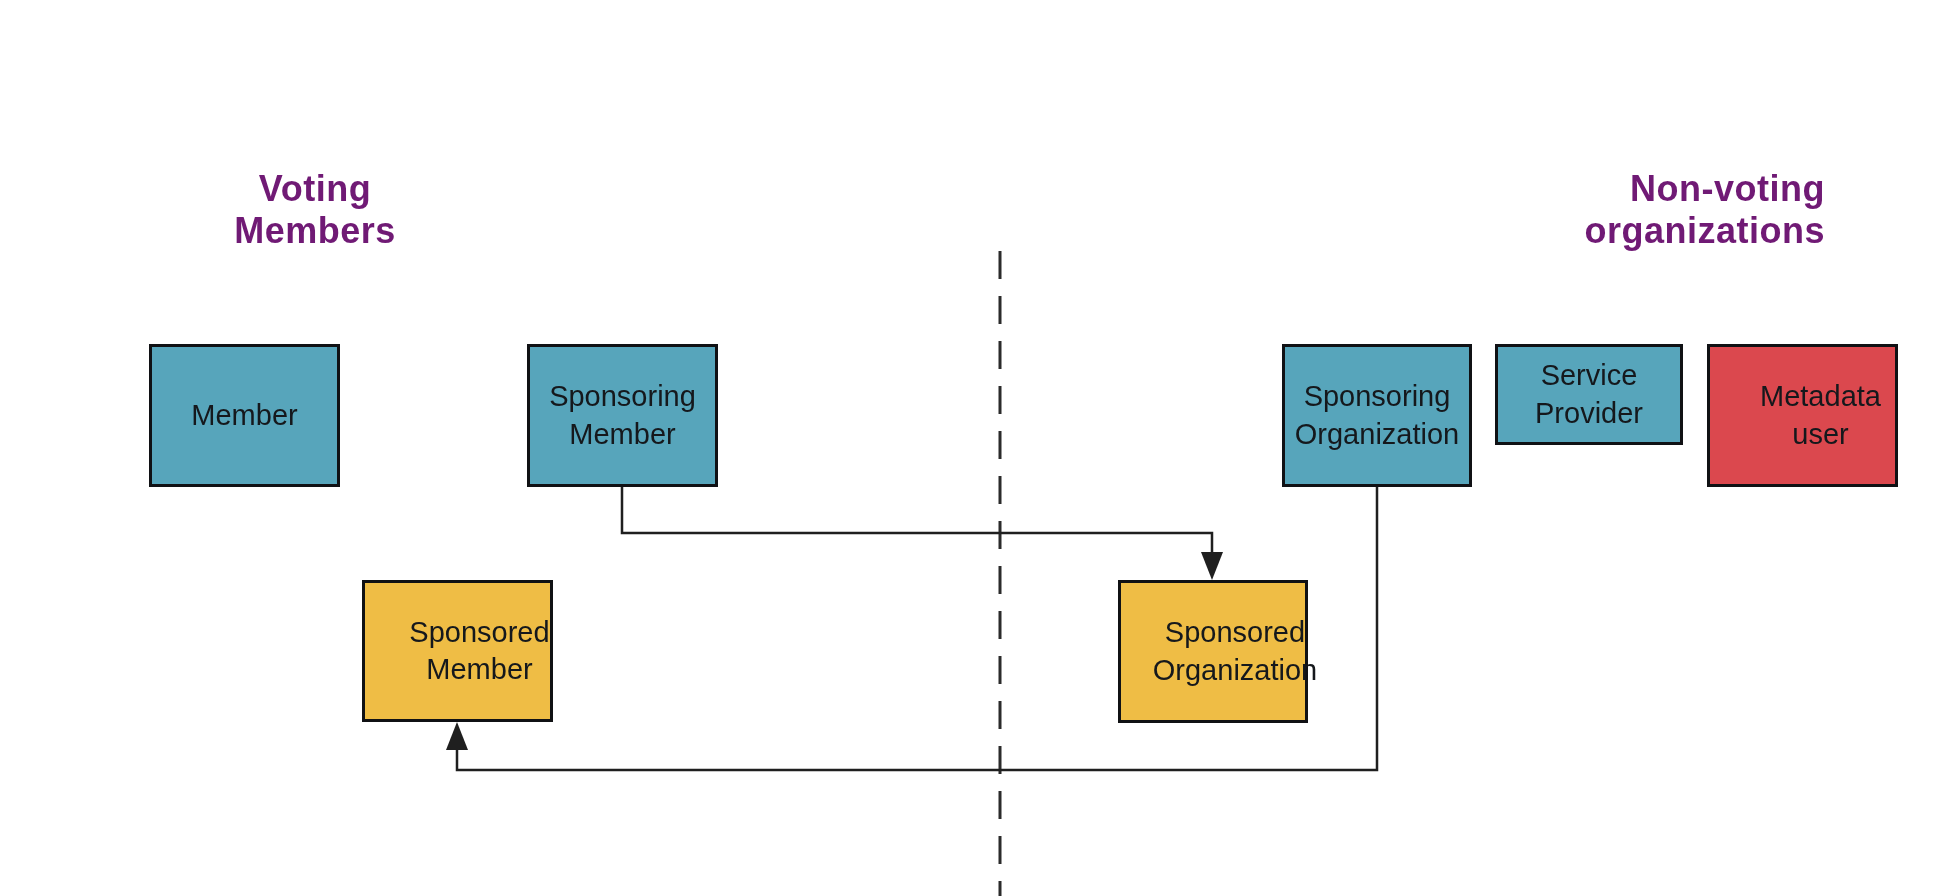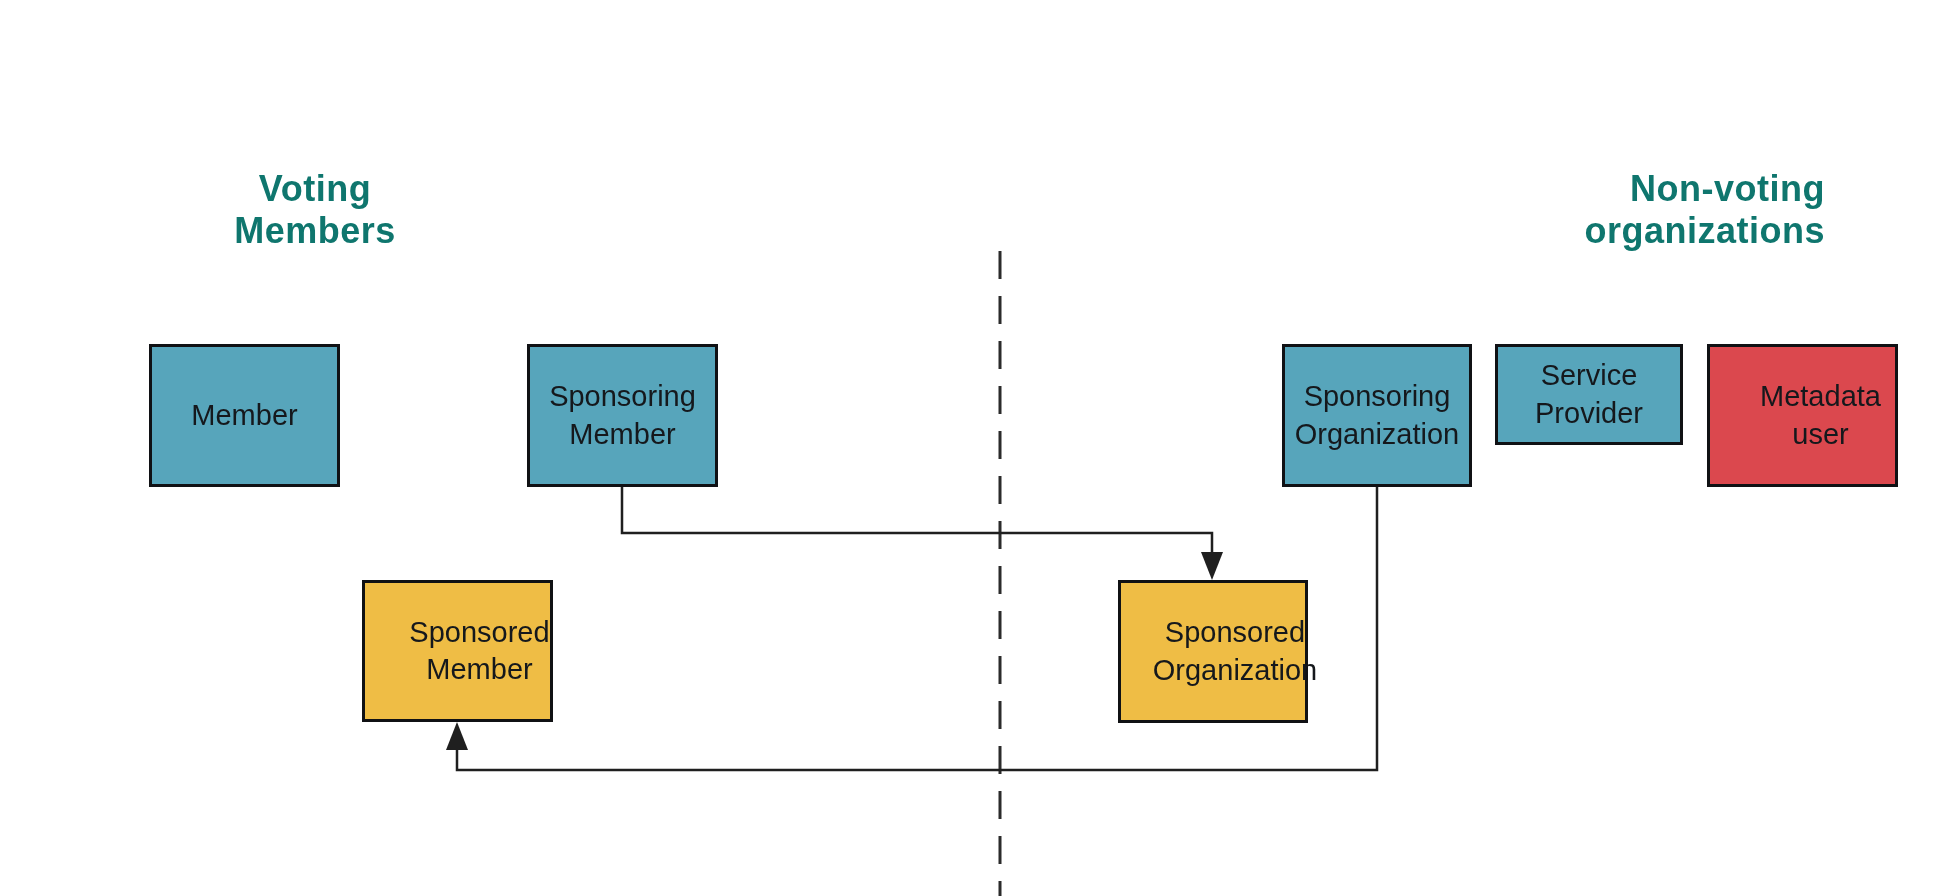--- a/index.html
+++ b/index.html
@@ -17,21 +17,21 @@
     color: #15181c;
   }
   .group-title {
     position: absolute;
     width: 420px;
     text-align: center;
     font-weight: bold;
     font-size: 36px;
     line-height: 1.17;
     white-space: pre-line;
-    color: #0f766e;
+    color: #701a75;
     letter-spacing: 0.5px;
   }
   .group-title.left  { left: 105px;  top: 168px; }
   .group-title.right { left: 1405px; top: 168px; text-align: right; }
 
   .node {
     position: absolute;
     box-sizing: border-box;
     border: 3px solid #101114;
     display: flex;

